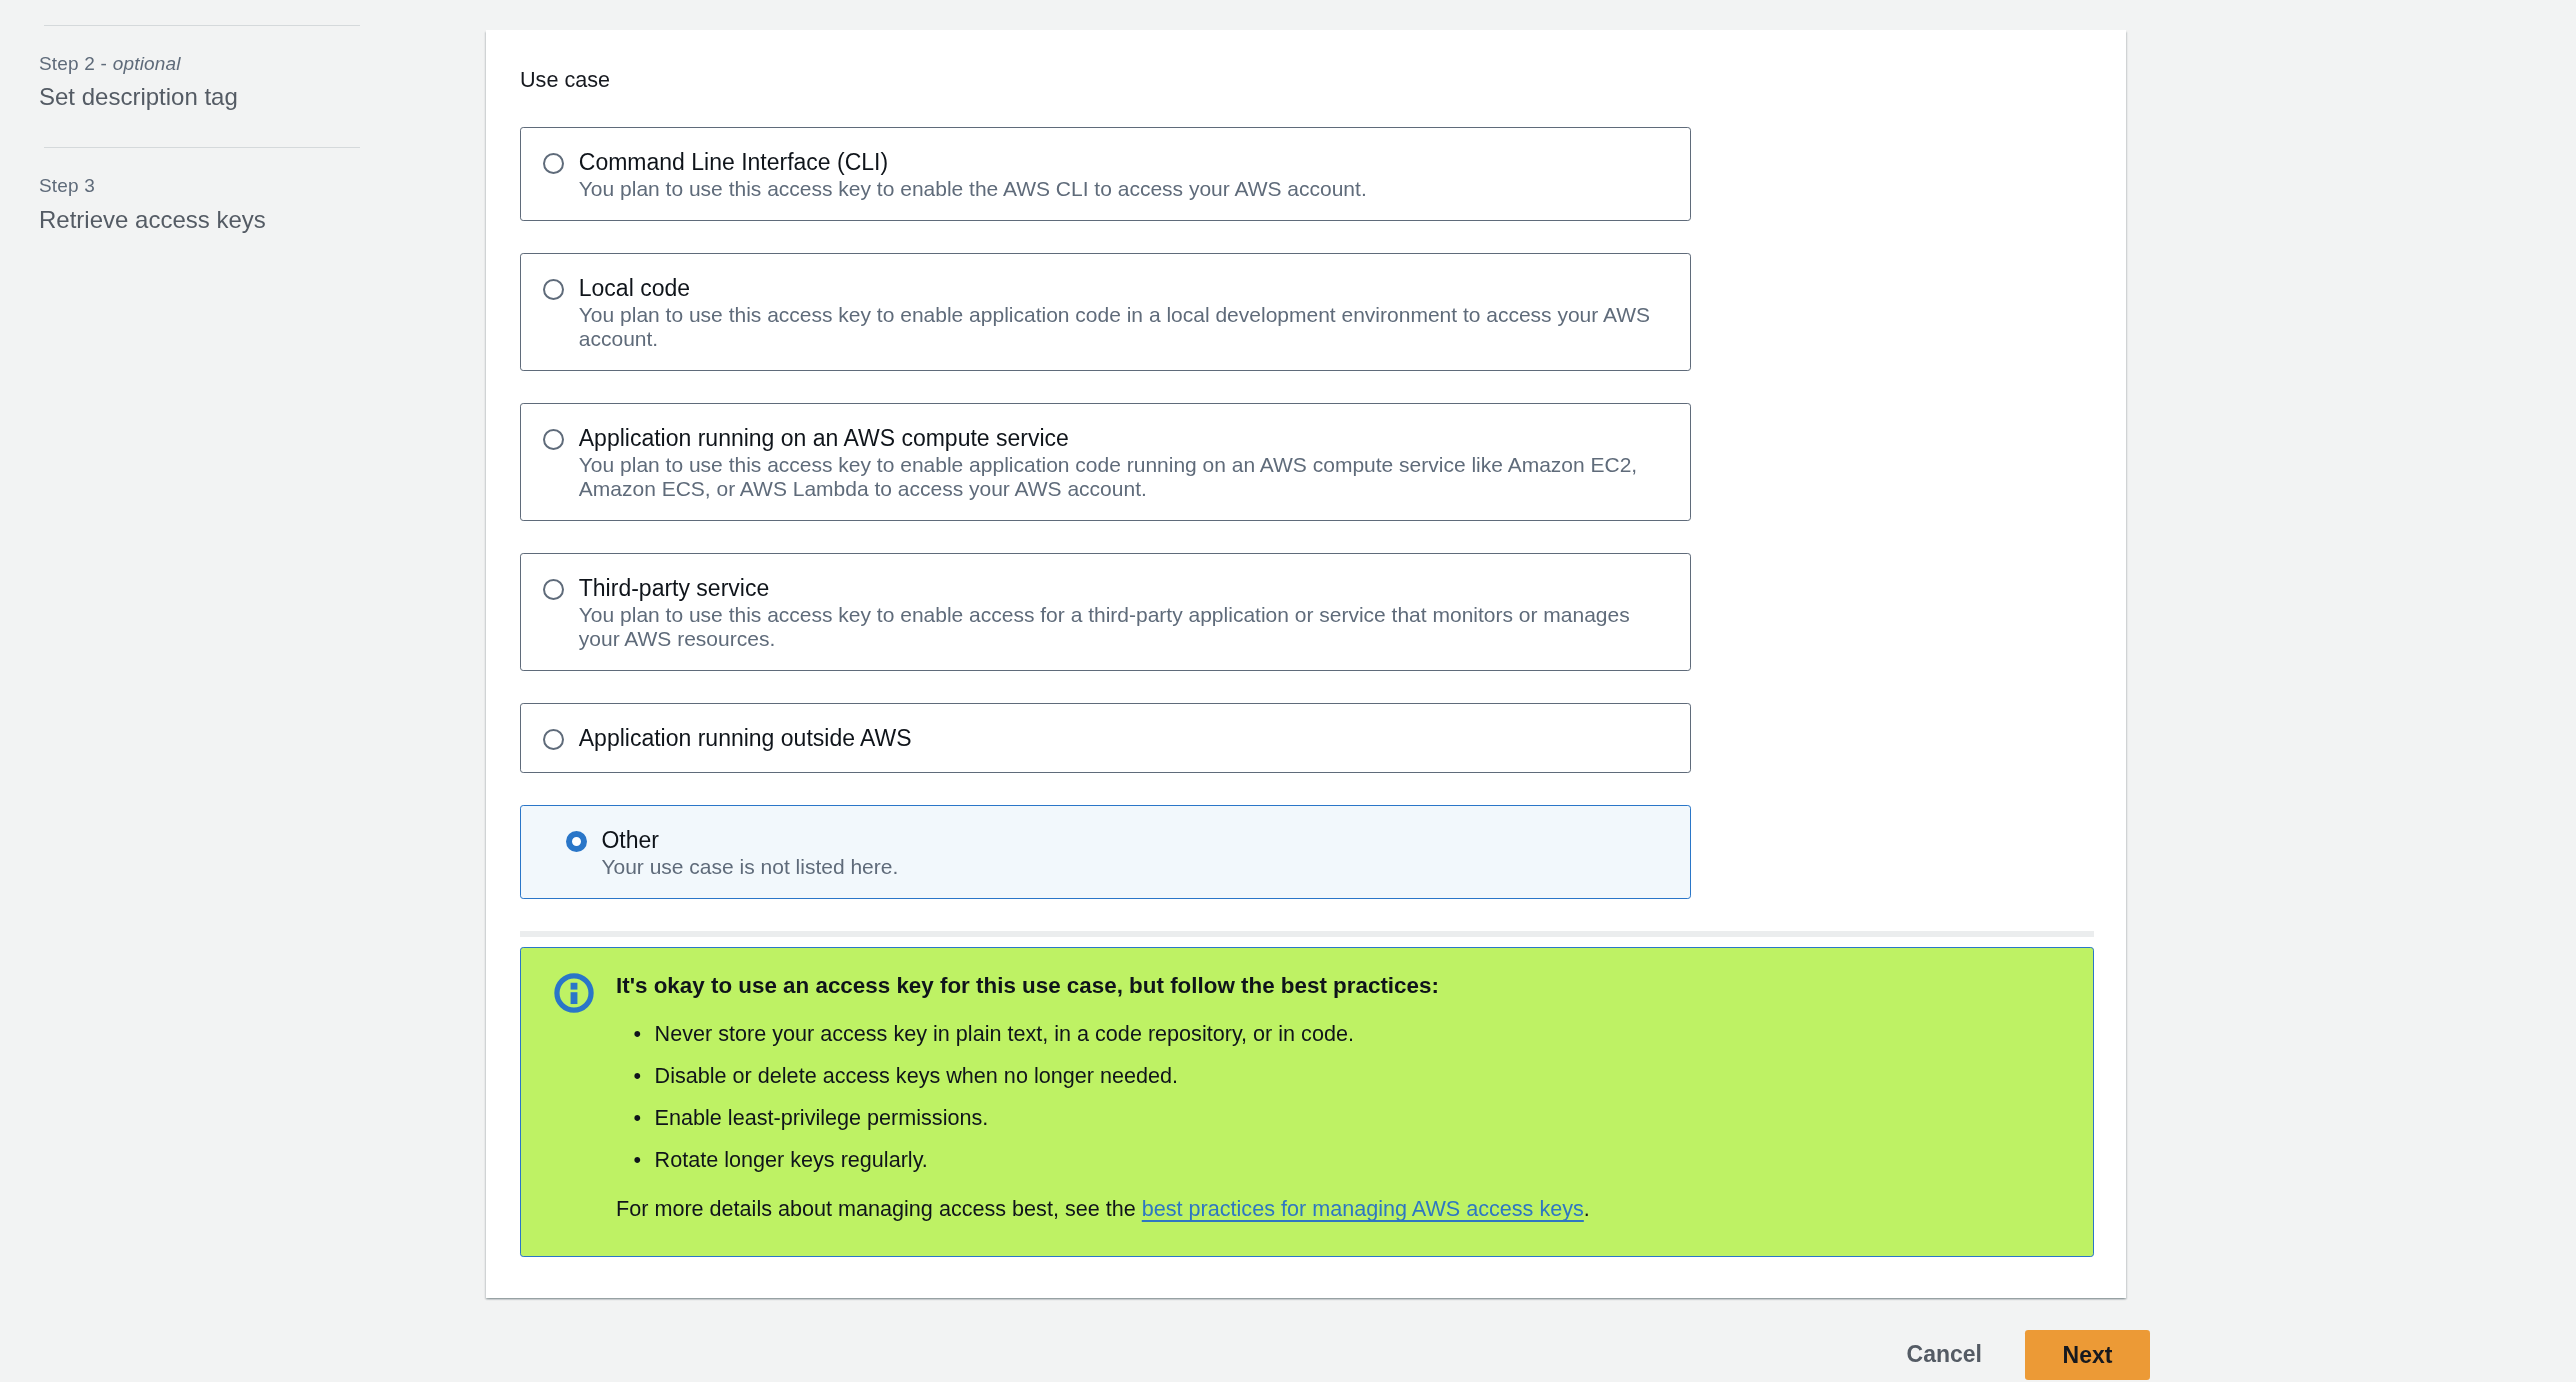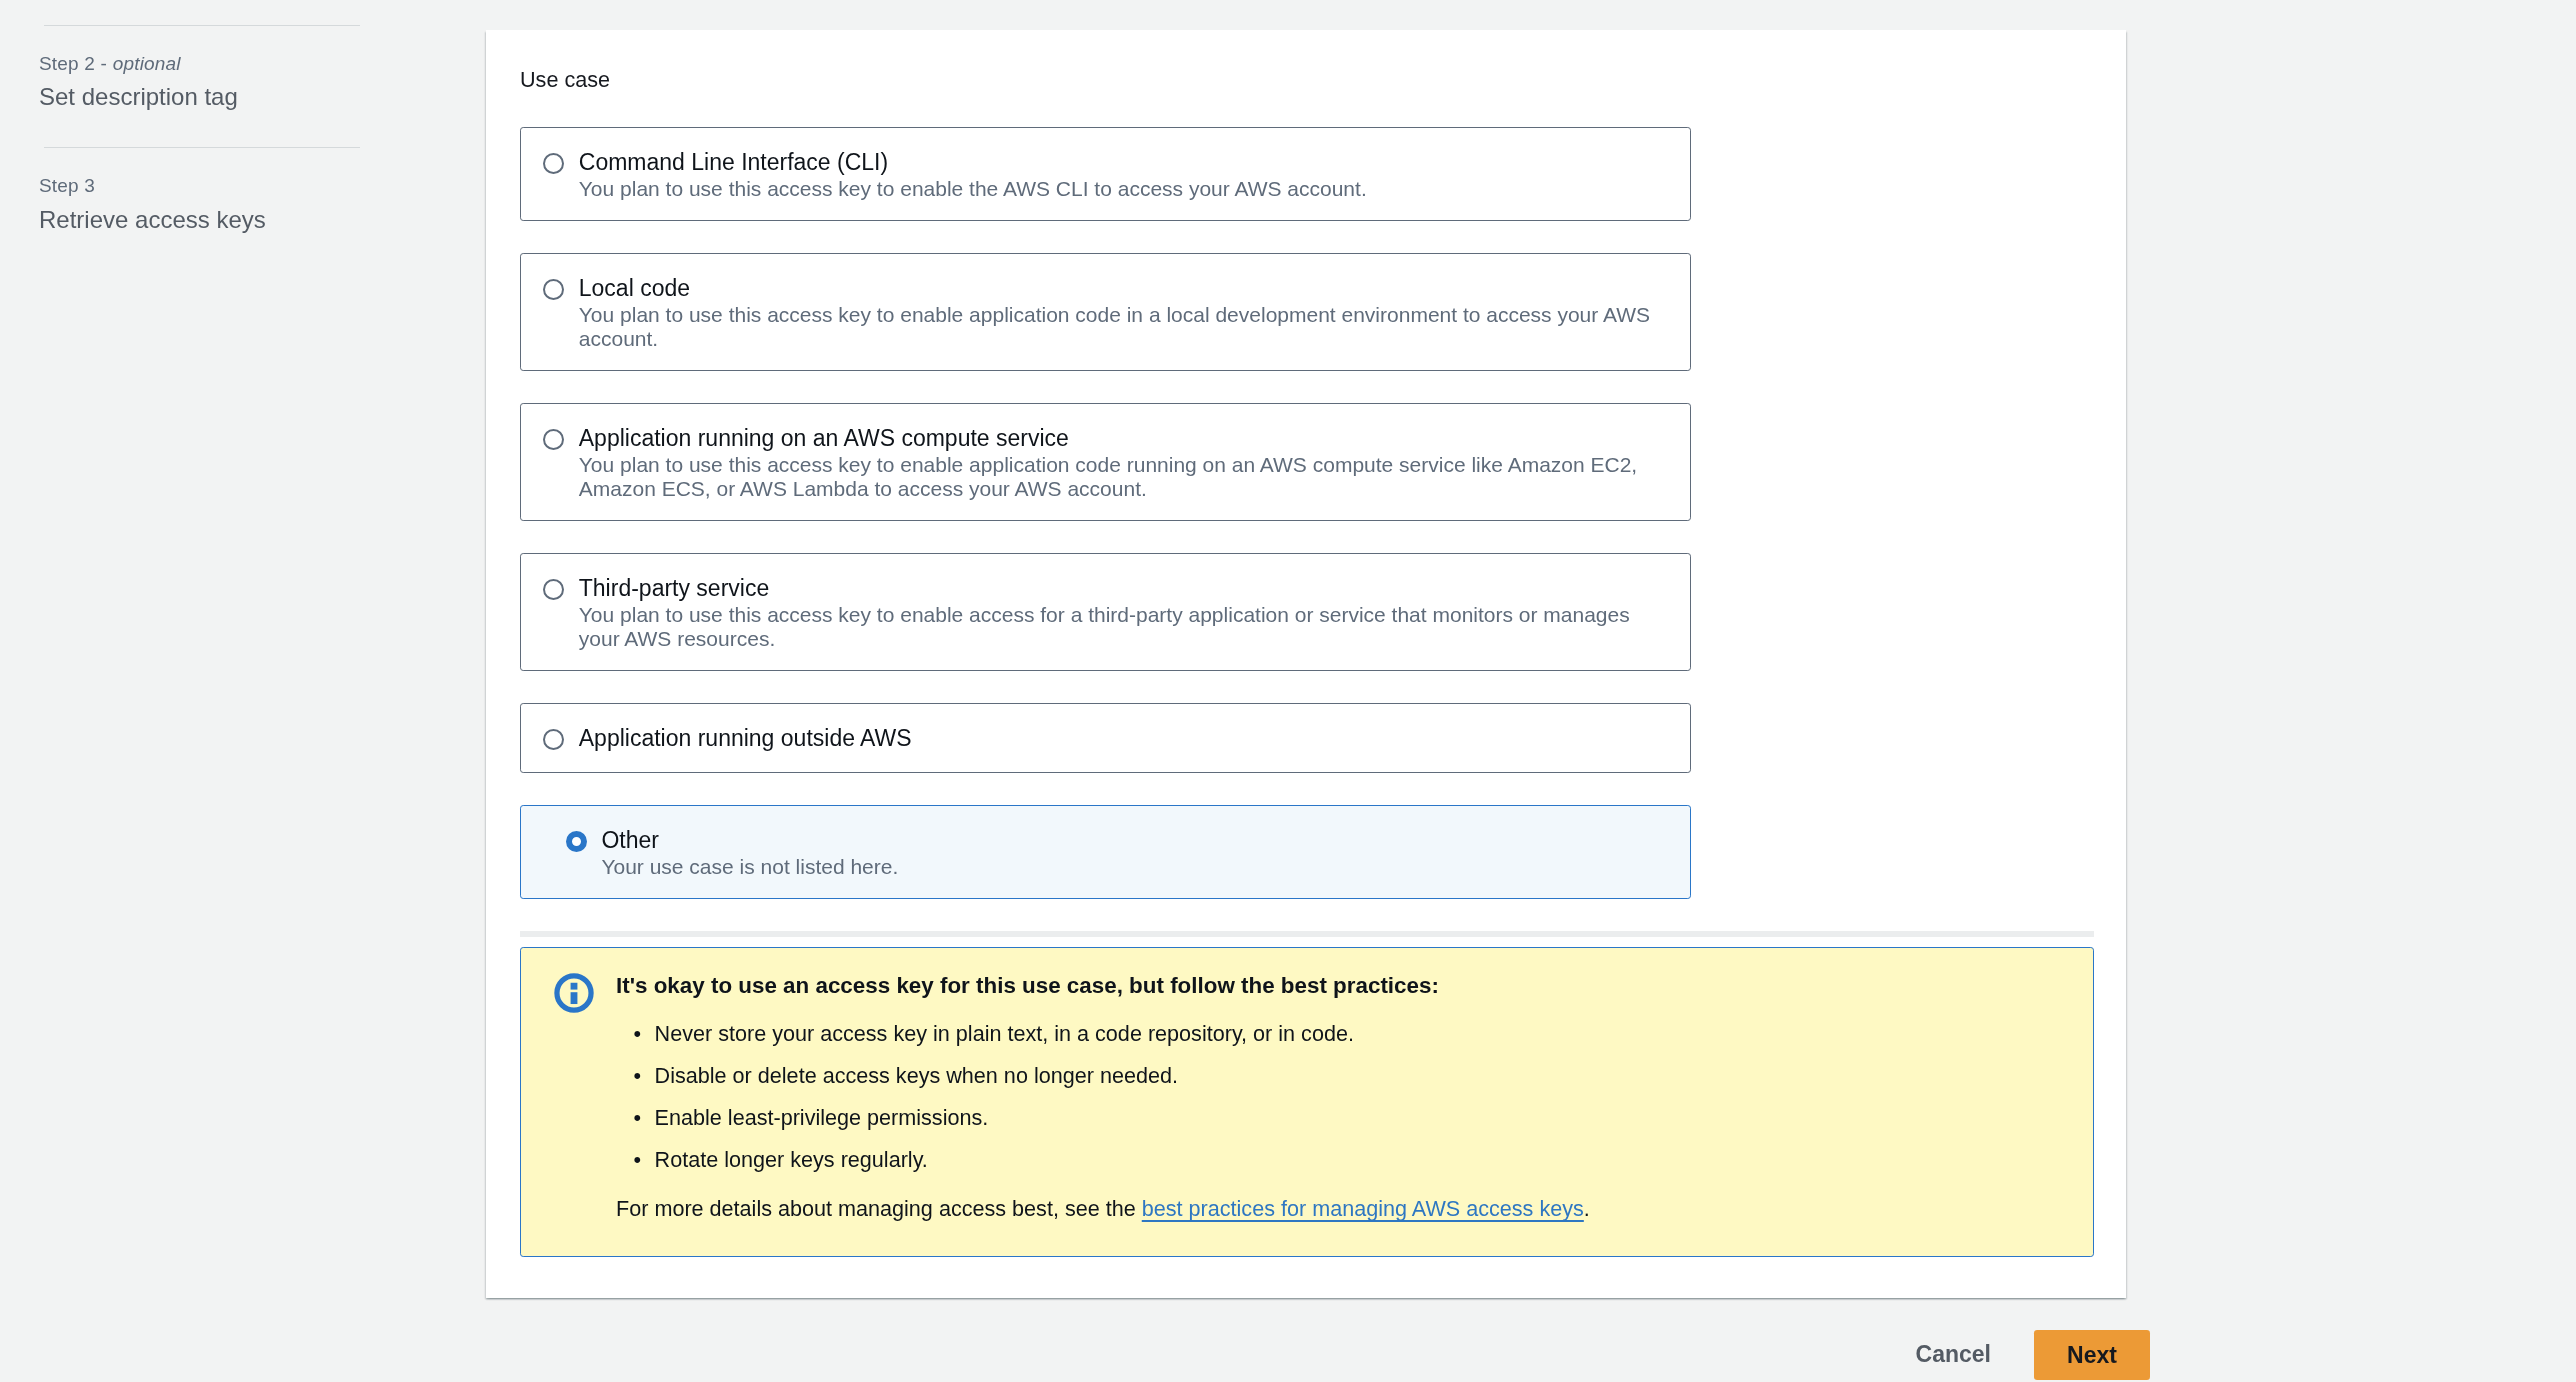--- a/index.html
+++ b/index.html
@@ -58,21 +58,21 @@
   .opt-label { font-size:23px; line-height:30px; color:#0f141a; }
   .opt-desc { font-size:21px; line-height:24px; color:#5f6b7a; max-width:1081px; }
 
   
   .section-divider { width:1574px; height:5.6px; background:#ebedee; margin-top:14.4px; }
 
   
   .alert {
     margin-top:10.4px; width:1574px;
     border:1.6px solid #2a76c8; border-radius:3.2px;
-    background:#fef9c3;
+    background:#bef264;
     padding:22.4px 32px 34px 32px;
     display:flex; align-items:flex-start;
   }
   .alert-icon { flex:0 0 auto; width:42px; height:42px; margin-top:1.6px; }
   .alert-body { margin-left:21px; }
   .alert-title { font-size:22.4px; line-height:32px; font-weight:bold; color:#0f141a; }
   .alert-bullets { margin-top:17.6px; list-style:none; }
   .alert-bullets li { display:flex; margin-left:17.6px; margin-bottom:15px; font-size:21.6px; line-height:27px; color:#0f141a; }
   .bullet-dot { flex:0 0 auto; width:21px; color:#0f141a; }
   .alert-footer { margin-top:22.4px; font-size:21.6px; line-height:27px; color:#0f141a; }
@@ -80,21 +80,21 @@
 
   
   .actions { position:absolute; top:1330px; left:510px; width:1640px; height:51px;
              display:flex; justify-content:flex-end; align-items:flex-start; }
   .btn-cancel {
     background:none; border:none; cursor:pointer;
     font-family:inherit; font-size:23px; font-weight:bold; color:#545b64;
     padding:11.2px 16px; margin-right:27px;
   }
   .btn-next {
-    width:116px; height:50px; border:none; border-radius:3.2px; cursor:pointer;
+    width:125px; height:50px; border:none; border-radius:3.2px; cursor:pointer;
     background:#ec9a36; color:#16191f;
     font-family:inherit; font-size:23px; font-weight:bold;
     display:flex; align-items:center; justify-content:center;
   }
 </style>
 </head>
 <body>
 
 <div class="sidebar">
   <div class="side-divider d1"></div>

